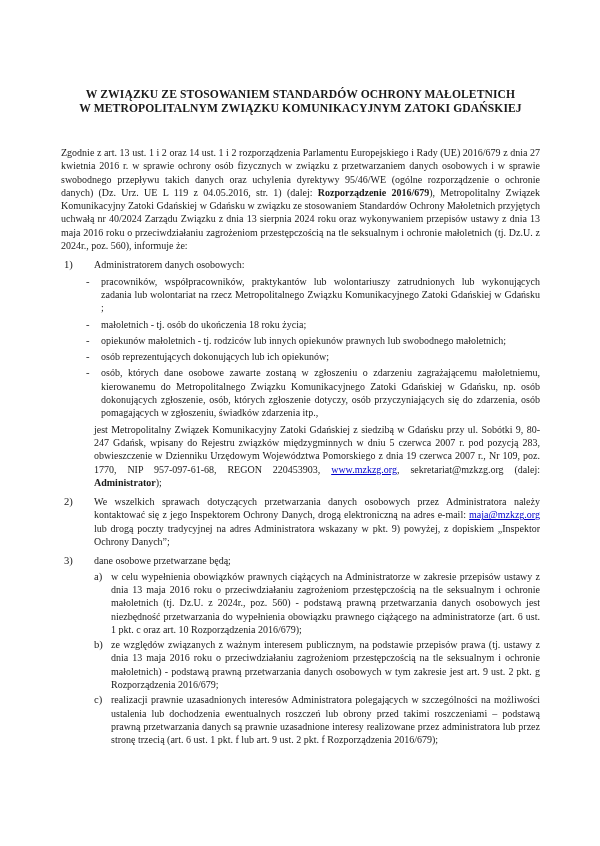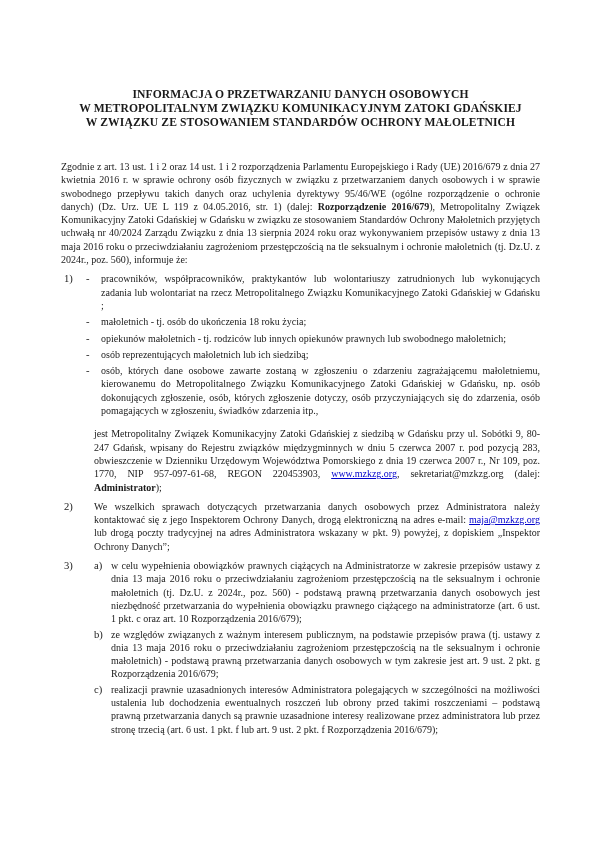--- a/index.html
+++ b/index.html
@@ -50,21 +50,21 @@
     padding-left: 40px;
     margin-top: 3px;
   }
   .bullet .dash {
     position: absolute;
     left: 25px;
     top: 0;
     font-size: 10.6px;
     line-height: 13.3px;
   }
-  .cont { margin-top: 10px; }
+  .cont { margin-top: 3px; }
   .sub {
     position: relative;
     padding-left: 50px;
     margin-top: 2px;
   }
   .sub .sub-label {
     position: absolute;
     left: 33px;
     top: 0;
     font-size: 10.6px;
@@ -79,61 +79,62 @@
     text-decoration: underline;
     cursor: pointer;
   }
 </style>
 </head>
 <body>
 
 <div class="page">
 
   <h1 class="title">
-    <span class="tline">INFORMACJA O PRZETWARZANIU DANYCH OSOBOWYCH</span>
+    <span class="tline">W ZWIĄZKU ZE STOSOWANIEM STANDARDÓW OCHRONY MAŁOLETNICH</span>
     <span class="tline">W METROPOLITALNYM ZWIĄZKU KOMUNIKACYJNYM ZATOKI GDAŃSKIEJ</span>
-    <span class="tline">W ZWIĄZKU ZE STOSOWANIEM STANDARDÓW OCHRONY MAŁOLETNICH</span>
   </h1>
 
   <p class="para intro"><span>Zgodnie z art. 13 ust. 1 i 2 oraz 14 ust. 1 i 2 rozporządzenia Parlamentu Europejskiego i Rady (UE) 2016/679 z dnia 27 kwietnia 2016 r. w sprawie ochrony osób fizycznych w związku z przetwarzaniem danych osobowych i w sprawie swobodnego przepływu takich danych oraz uchylenia dyrektywy 95/46/WE (ogólne rozporządzenie o ochronie danych) (Dz. Urz. UE L 119 z 04.05.2016, str. 1) (dalej: </span><strong>Rozporządzenie 2016/679</strong><span>), Metropolitalny Związek Komunikacyjny Zatoki Gdańskiej w Gdańsku w związku ze stosowaniem Standardów Ochrony Małoletnich przyjętych uchwałą nr 40/2024 Zarządu Związku z dnia 13 sierpnia 2024 roku oraz wykonywaniem przepisów ustawy z dnia 13 maja 2016 roku o przeciwdziałaniu zagrożeniom przestępczością na tle seksualnym i ochronie małoletnich (tj. Dz.U. z 2024r., poz. 560), informuje że:</span></p>
 
   <div class="nitem">
     <span class="n-num">1)</span>
+    <p class="para">Administratorem danych osobowych:</p>
 
     <div class="bullet">
       <span class="dash">-</span>
       <p class="para">pracowników, współpracowników, praktykantów lub wolontariuszy zatrudnionych lub wykonujących zadania lub wolontariat na rzecz Metropolitalnego Związku Komunikacyjnego Zatoki Gdańskiej w Gdańsku ;</p>
     </div>
     <div class="bullet">
       <span class="dash">-</span>
       <p class="para">małoletnich - tj. osób do ukończenia 18 roku życia;</p>
     </div>
     <div class="bullet">
       <span class="dash">-</span>
       <p class="para">opiekunów małoletnich - tj. rodziców lub innych opiekunów prawnych lub swobodnego małoletnich;</p>
     </div>
     <div class="bullet">
       <span class="dash">-</span>
-      <p class="para">osób reprezentujących małoletnich lub ich siedzibą;</p>
+      <p class="para">osób reprezentujących dokonujących lub ich opiekunów;</p>
     </div>
     <div class="bullet">
       <span class="dash">-</span>
       <p class="para">osób, których dane osobowe zawarte zostaną w zgłoszeniu o zdarzeniu zagrażającemu małoletniemu, kierowanemu do Metropolitalnego Związku Komunikacyjnego Zatoki Gdańskiej w Gdańsku, np. osób dokonujących zgłoszenie, osób, których zgłoszenie dotyczy, osób przyczyniających się do zdarzenia, osób pomagających w zgłoszeniu, świadków zdarzenia itp.,</p>
     </div>
 
     <p class="para cont"><span>jest Metropolitalny Związek Komunikacyjny Zatoki Gdańskiej z siedzibą w Gdańsku przy ul. Sobótki 9, 80-247 Gdańsk, wpisany do Rejestru związków międzygminnych w dniu 5 czerwca 2007 r. pod pozycją 283, obwieszczenie w Dzienniku Urzędowym Województwa Pomorskiego z dnia 19 czerwca 2007 r., Nr 109, poz. 1770, NIP 957-097-61-68, REGON 220453903, </span><a class="doclink">www.mzkzg.org</a><span>, sekretariat@mzkzg.org (dalej: </span><strong>Administrator</strong><span>);</span></p>
   </div>
 
   <div class="nitem">
     <span class="n-num">2)</span>
     <p class="para"><span>We wszelkich sprawach dotyczących przetwarzania danych osobowych przez Administratora należy kontaktować się z jego Inspektorem Ochrony Danych, drogą elektroniczną na adres e-mail: </span><a class="doclink">maja@mzkzg.org</a><span> lub drogą poczty tradycyjnej na adres Administratora wskazany w pkt. 9) powyżej, z dopiskiem „Inspektor Ochrony Danych”;</span></p>
   </div>
 
   <div class="nitem">
     <span class="n-num">3)</span>
+    <p class="para">dane osobowe przetwarzane będą;</p>
 
     <div class="sub">
       <span class="sub-label">a)</span>
       <p class="para">w celu wypełnienia obowiązków prawnych ciążących na Administratorze w zakresie przepisów ustawy z dnia 13 maja 2016 roku o przeciwdziałaniu zagrożeniom przestępczością na tle seksualnym i ochronie małoletnich (tj. Dz.U. z 2024r., poz. 560) - podstawą prawną przetwarzania danych osobowych jest niezbędność przetwarzania do wypełnienia obowiązku prawnego ciążącego na administratorze (art. 6 ust. 1 pkt. c oraz art. 10 Rozporządzenia 2016/679);</p>
     </div>
     <div class="sub">
       <span class="sub-label">b)</span>
       <p class="para">ze względów związanych z ważnym interesem publicznym, na podstawie przepisów prawa (tj. ustawy z dnia 13 maja 2016 roku o przeciwdziałaniu zagrożeniom przestępczością na tle seksualnym i ochronie małoletnich) - podstawą prawną przetwarzania danych osobowych w tym zakresie jest art. 9 ust. 2 pkt. g Rozporządzenia 2016/679;</p>
     </div>
     <div class="sub">

